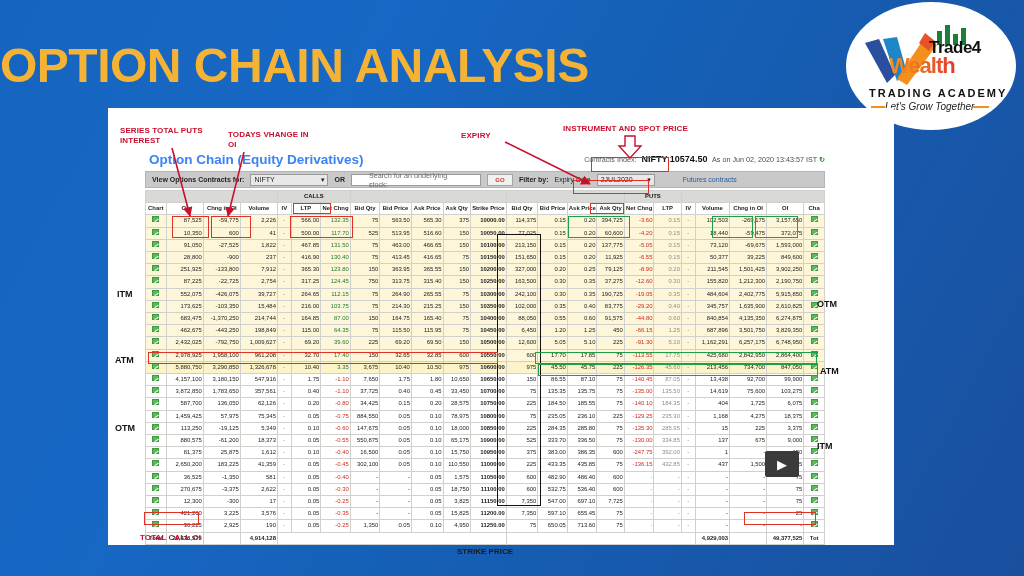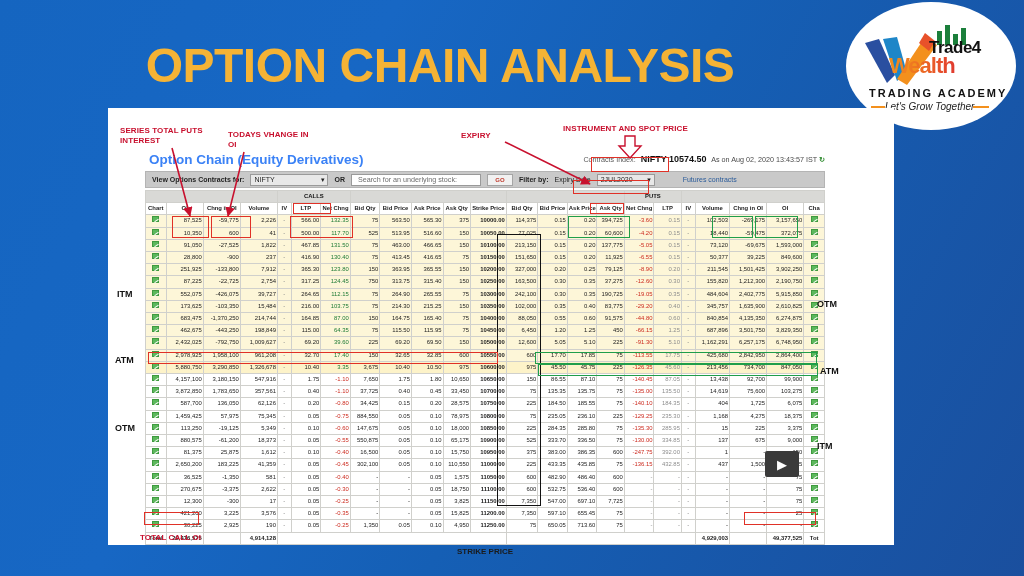--- a/index.html
+++ b/index.html
@@ -5,21 +5,20 @@
   * { box-sizing: border-box; margin:0; padding:0; }
   html,body { width:1024px; height:576px; overflow:hidden; }
   body {
     font-family: "Liberation Sans", sans-serif;
     background: linear-gradient(118deg, #1565c0 0%, #1767c4 30%, #155fb5 55%, #1a4f9e 100%);
     position:relative;
   }
   
   #slide-title {
     position:absolute; top:38px; left:0; width:880px;
-    text-align:center;
     font-size:48px; font-weight:bold; letter-spacing:-0.5px;
     color:#f5b335;
     font-family:"Liberation Sans", sans-serif;
   }
   
   #logo {
     position:absolute; right:8px; top:2px; width:170px; height:128px;
     background:#fff; border-radius:50%;
     display:flex; flex-direction:column; align-items:center; justify-content:center;
     overflow:hidden;
@@ -64,21 +63,21 @@
     display:flex; align-items:center; gap:6px; padding:0 6px; font-size:7px; color:#1f1f1f;
     font-weight:bold;
   }
   #filterbar .sel {
     background:#e8e8e8; border:1px solid #9a9a9a; width:78px; height:12px;
     display:flex; align-items:center; justify-content:space-between; padding:0 3px;
     font-weight:normal; font-size:7px;
   }
   #filterbar .srch {
     background:#fff; border:1px solid #9a9a9a; width:130px; height:12px;
-    display:flex; align-items:center; padding:0 6px; color:#6d6d6d; font-weight:normal; font-size:7.2px;
+    display:flex; align-items:center; padding:0 17px; color:#6d6d6d; font-weight:normal; font-size:7.2px;
   }
   #filterbar .gobtn {
     background:#f1f1f1; border:1px solid #a5a5a5; width:26px; height:12px;
     display:flex; align-items:center; justify-content:center; color:#c0392b; font-size:6px; font-weight:bold;
   }
   #filterbar .expsel {
     background:#e8e8e8; border:1px solid #9a9a9a; width:58px; height:12px;
     display:flex; align-items:center; justify-content:space-between; padding:0 3px;
     font-weight:normal; font-size:7px;
   }
@@ -152,21 +151,21 @@
 
 <div id="panel"></div>
 
 <div id="nse">
 
   <div id="nse-title">Option Chain (Equity Derivatives)</div>
 
   <div id="underlying-line">
     <span class="lbl">Contracts Index:</span>
     <span id="spot-box">NIFTY 10574.50</span>
-    <span>As on Aug 02, 2020 13:43:57 IST</span>
+    <span>As on Jun 02, 2020 13:43:57 IST</span>
     <span class="refresh-ic">↻</span>
   </div>
 
   <div id="filterbar">
     <span>View Options Contracts for:</span>
     <div class="sel">
       <span>NIFTY</span>
       <span>▾</span>
     </div>
     <span>OR</span>

